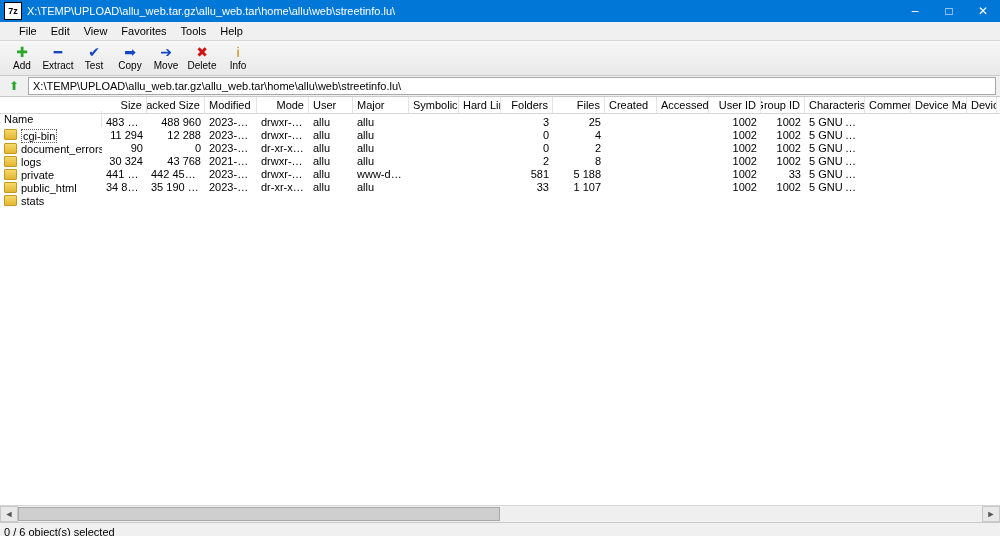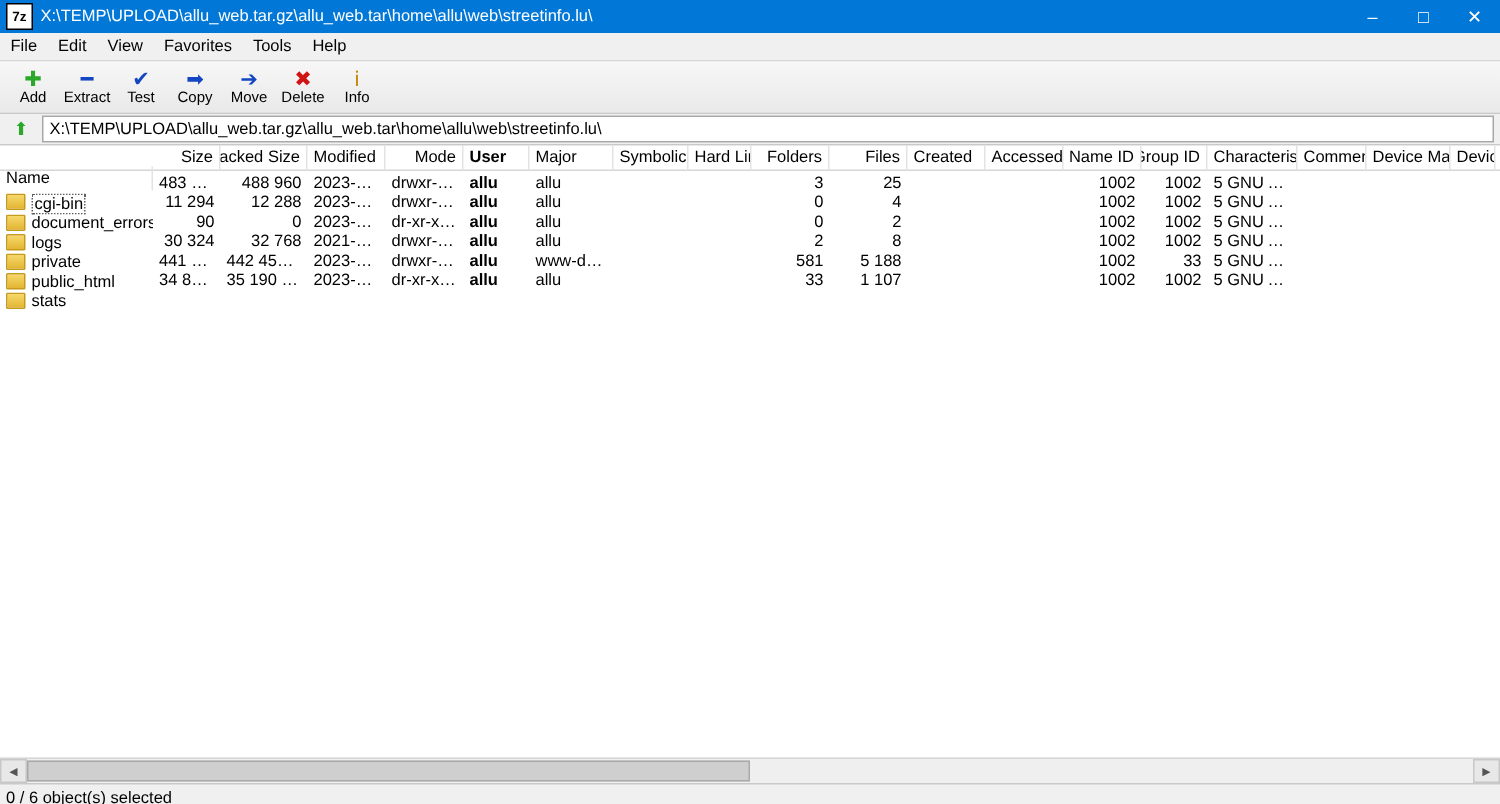--- a/index.html
+++ b/index.html
@@ -55,21 +55,21 @@
     font-size: 12px;
     color: #fff;
   }
   
   .menubar {
     height: 18px;
     background: #f0f0f0;
     border-bottom: 1px solid #d6d6d6;
     display: flex;
     align-items: center;
-    padding-left: 0;
+    padding-left: 12px;
     gap: 0;
   }
   .menubar .menu-item {
     padding: 2px 7px;
     cursor: default;
   }
   
   .toolbar {
     height: 34px;
     background: linear-gradient(#f7f7f7, #e9e9e9);
@@ -172,21 +172,21 @@
     box-sizing: border-box;
     font-size: 11px;
   }
   .al-r { justify-content: flex-end; text-align: right; }
   
   .c-name     { width: 102px; margin-top: 28px; }
   .c-size     { width:  45px; }
   .c-psize    { width:  58px; }
   .c-mod      { width:  52px; }
   .c-mode     { width:  52px; }
-  .c-user     { width:  44px; font-weight: bold; }
+  .c-user     { width:  44px; }
   .c-group    { width:  56px; }
   .c-sym      { width:  50px; }
   .c-hard     { width:  42px; }
   .c-folders  { width:  52px; }
   .c-files    { width:  52px; }
   .c-created  { width:  52px; }
   .c-accessed { width:  52px; }
   .c-uid      { width:  52px; }
   .c-gid      { width:  44px; }
   .c-char     { width:  60px; }
@@ -325,21 +325,21 @@
       <div class="col c-mod">Modified</div>
       <div class="col c-mode al-r">Mode</div>
       <div class="col c-user">User</div>
       <div class="col c-group">Major</div>
       <div class="col c-sym">Symbolic Li...</div>
       <div class="col c-hard">Hard Link</div>
       <div class="col c-folders al-r">Folders</div>
       <div class="col c-files al-r">Files</div>
       <div class="col c-created">Created</div>
       <div class="col c-accessed">Accessed</div>
-      <div class="col c-uid al-r">Name ID</div>
+      <div class="col c-uid al-r">User ID</div>
       <div class="col c-gid al-r">Group ID</div>
       <div class="col c-char">Characterist...</div>
       <div class="col c-comment">Comment</div>
       <div class="col c-dmaj">Device Major</div>
       <div class="col c-dev">Device</div>
     </div>
   <div class="data-rows" id="data-rows">
       <div class="data-row">
         <div class="cell c-name">
           <span class="folder-icon"></span>
@@ -411,21 +411,21 @@
         <div class="cell c-comment"></div>
         <div class="cell c-dmaj"></div>
         <div class="cell c-dev"></div>
       </div>
       <div class="data-row">
         <div class="cell c-name">
           <span class="folder-icon"></span>
           <span class="name-text">private</span>
         </div>
         <div class="cell c-size al-r">30 324</div>
-        <div class="cell c-psize al-r">32 768</div>
+        <div class="cell c-psize al-r">43 768</div>
         <div class="cell c-mod">2021-11-19...</div>
         <div class="cell c-mode al-r">drwxr-x--x</div>
         <div class="cell c-user">allu</div>
         <div class="cell c-group">allu</div>
         <div class="cell c-sym"></div>
         <div class="cell c-hard"></div>
         <div class="cell c-folders al-r">2</div>
         <div class="cell c-files al-r">8</div>
         <div class="cell c-created"></div>
         <div class="cell c-accessed"></div>

